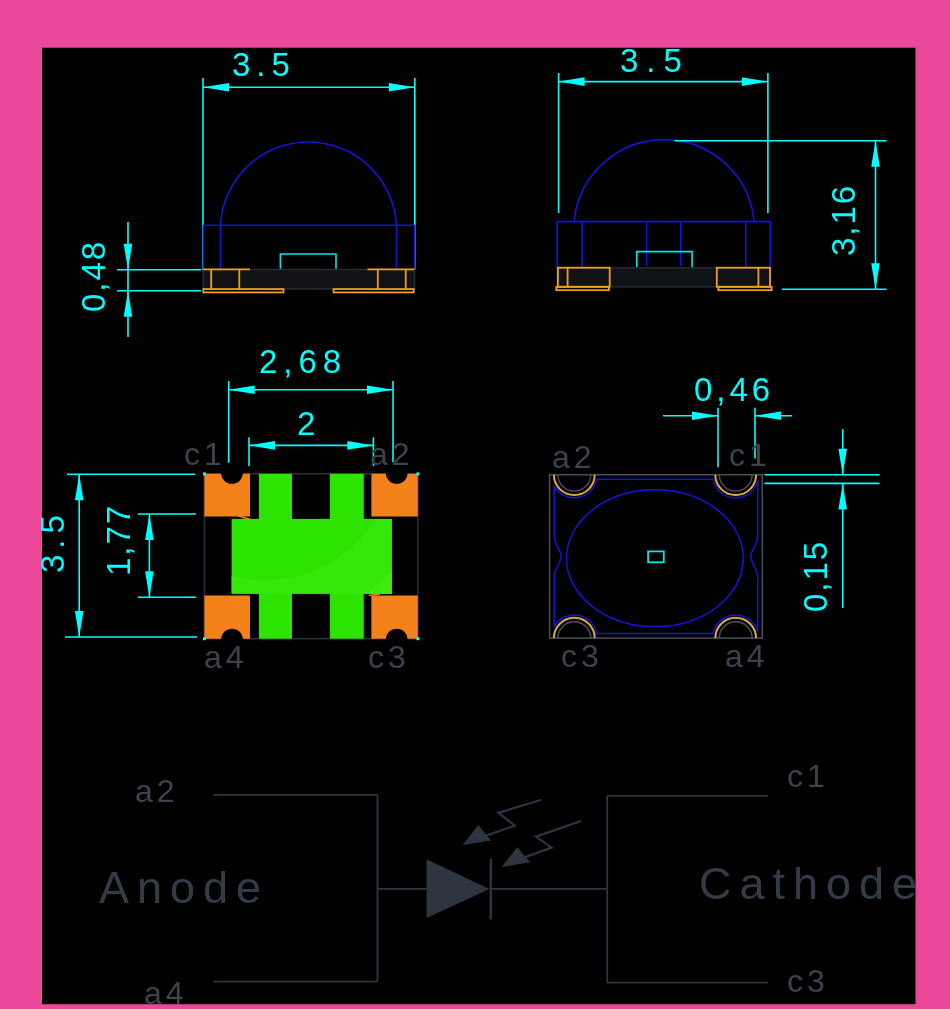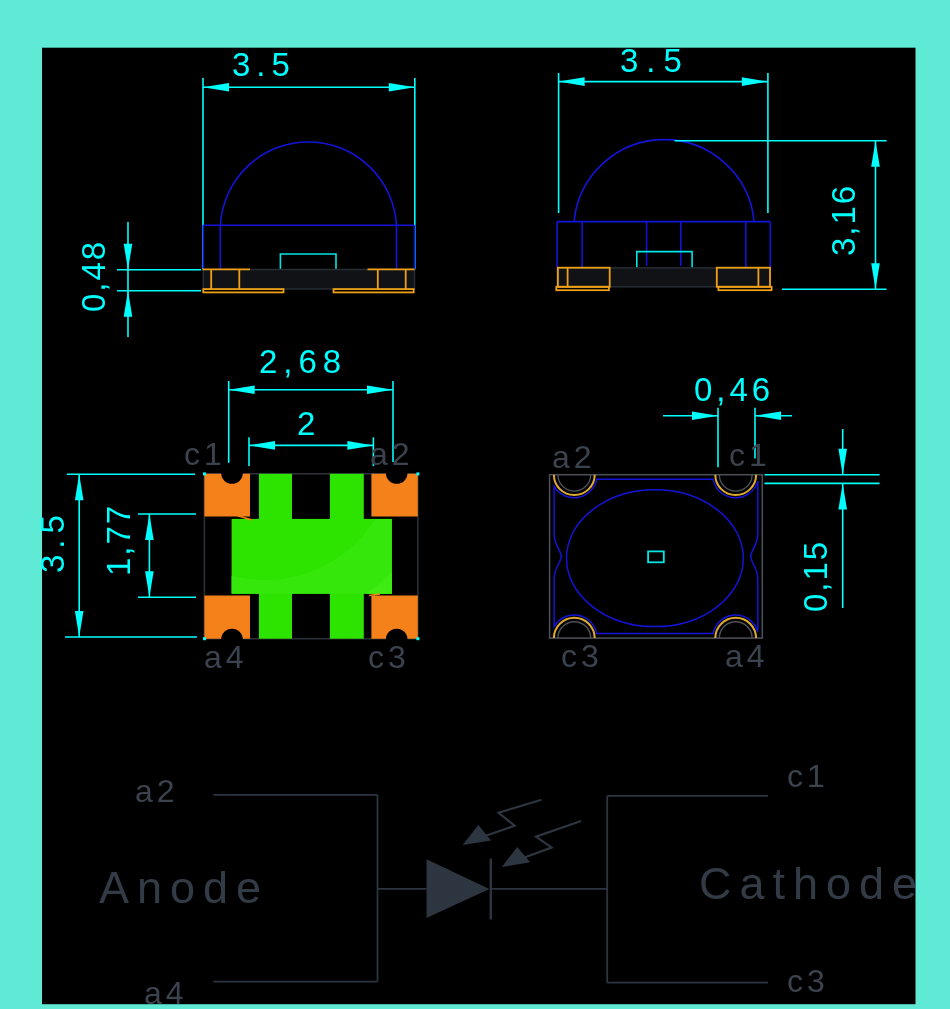--- a/index.html
+++ b/index.html
@@ -1,16 +1,16 @@
 <!DOCTYPE html>
 <html><head>
 <meta charset="utf-8">
 <style>
   html,body{margin:0;padding:0;background:#ffffff;}
-  .page{position:relative;width:950px;height:1009px;background:#5eead4;overflow:hidden;}
+  .page{position:relative;width:950px;height:1009px;background:#ec4899;overflow:hidden;}
   svg{position:absolute;top:0;left:0;}
   text{font-family:"Liberation Sans", sans-serif;}
   .dim{fill:#00ffff;font-size:33px;}
   .lbl{fill:#3b434e;font-size:32px;letter-spacing:4px;}
   .big{fill:#333b46;font-size:45px;letter-spacing:8px;}
 </style>
 </head>
 <body>
 <div class="page">
 <svg width="950" height="1009" viewBox="0 0 950 1009">

